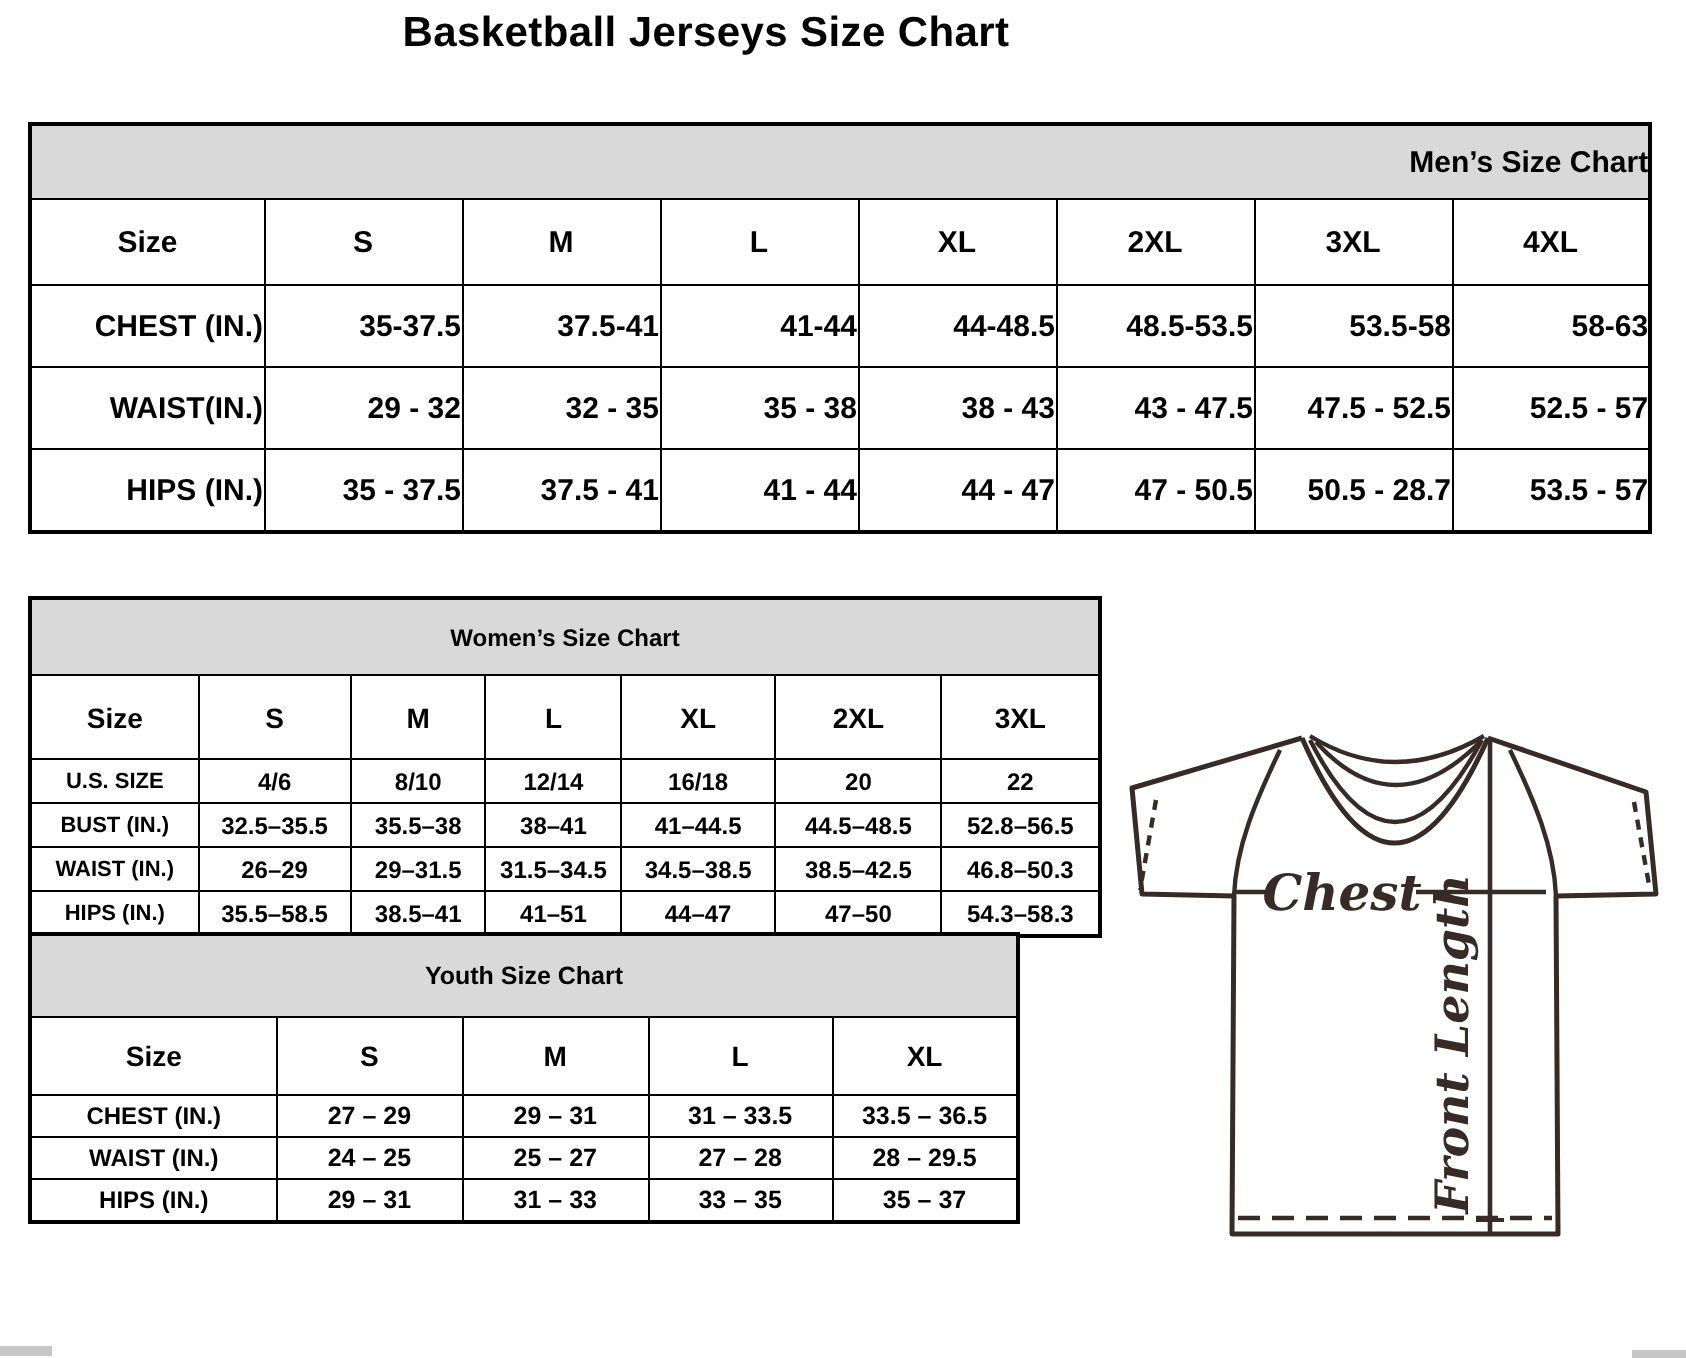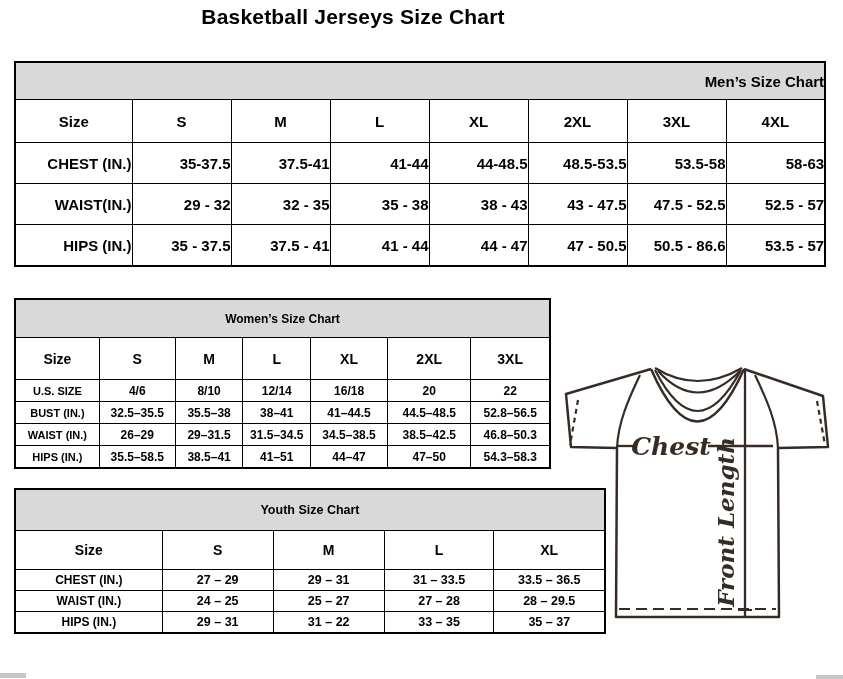--- a/index.html
+++ b/index.html
@@ -25,21 +25,21 @@
   #men .t-title{height:36px;}
   #men th{height:42px;font-size:15px;}
   #men td{height:40px;font-size:15px;font-weight:bold;text-align:right;}
   
   #women{left:14px;top:298px;width:537px;}
   #women .t-title{height:37px;}
   #women th{height:41px;font-size:14px;}
   #women td{height:21px;font-size:12px;font-weight:bold;}
   #women td.rowlabel{font-size:11px;margin-left:42px;}
   
-  #youth{left:14px;top:488px;width:592px;}
+  #youth{left:14px;top:466px;width:496px;}
   #youth .t-title{height:40px;}
   #youth th{height:38px;font-size:14px;}
   #youth td{height:20px;font-size:12.5px;font-weight:bold;}
   #youth td.rowlabel{font-size:12px;}
   
   #jersey{position:absolute;left:556px;top:360px;color:var(--stroke,#362b25);}
   #jersey path,#jersey line{stroke:currentColor;fill:none;}
   #jersey text{
     fill:currentColor;font-family:"DejaVu Serif",serif;
     font-style:italic;font-weight:bold;
@@ -99,21 +99,21 @@
         <td>47.5 - 52.5</td>
         <td>52.5 - 57</td>
       </tr>
       <tr>
         <td class="rowlabel">HIPS (IN.)</td>
         <td>35 - 37.5</td>
         <td>37.5 - 41</td>
         <td>41 - 44</td>
         <td>44 - 47</td>
         <td>47 - 50.5</td>
-        <td>50.5 - 86.6</td>
+        <td>50.5 - 28.7</td>
         <td>53.5 - 57</td>
       </tr>
     </tbody>
 </table>
 
 <table id="women">
   <colgroup>
     <col style="width:81px">
       <col style="width:73px">
       <col style="width:65px">
@@ -203,21 +203,21 @@
       <tr>
         <td class="rowlabel">WAIST (IN.)</td>
         <td>24 – 25</td>
         <td>25 – 27</td>
         <td>27 – 28</td>
         <td>28 – 29.5</td>
       </tr>
       <tr>
         <td class="rowlabel">HIPS (IN.)</td>
         <td>29 – 31</td>
-        <td>31 – 22</td>
+        <td>31 – 33</td>
         <td>33 – 35</td>
         <td>35 – 37</td>
       </tr>
     </tbody>
 </table>
 
 <svg id="jersey" width="287" height="266" viewBox="0 0 287 266" xmlns="http://www.w3.org/2000/svg">
 
   <path stroke-width="2.5" stroke-linejoin="round" d="M95,9 L10,34 L15,87 L61,88 L60,257 L223,257 L222,88 L272,87 L267,36 L188,9"></path>
 

